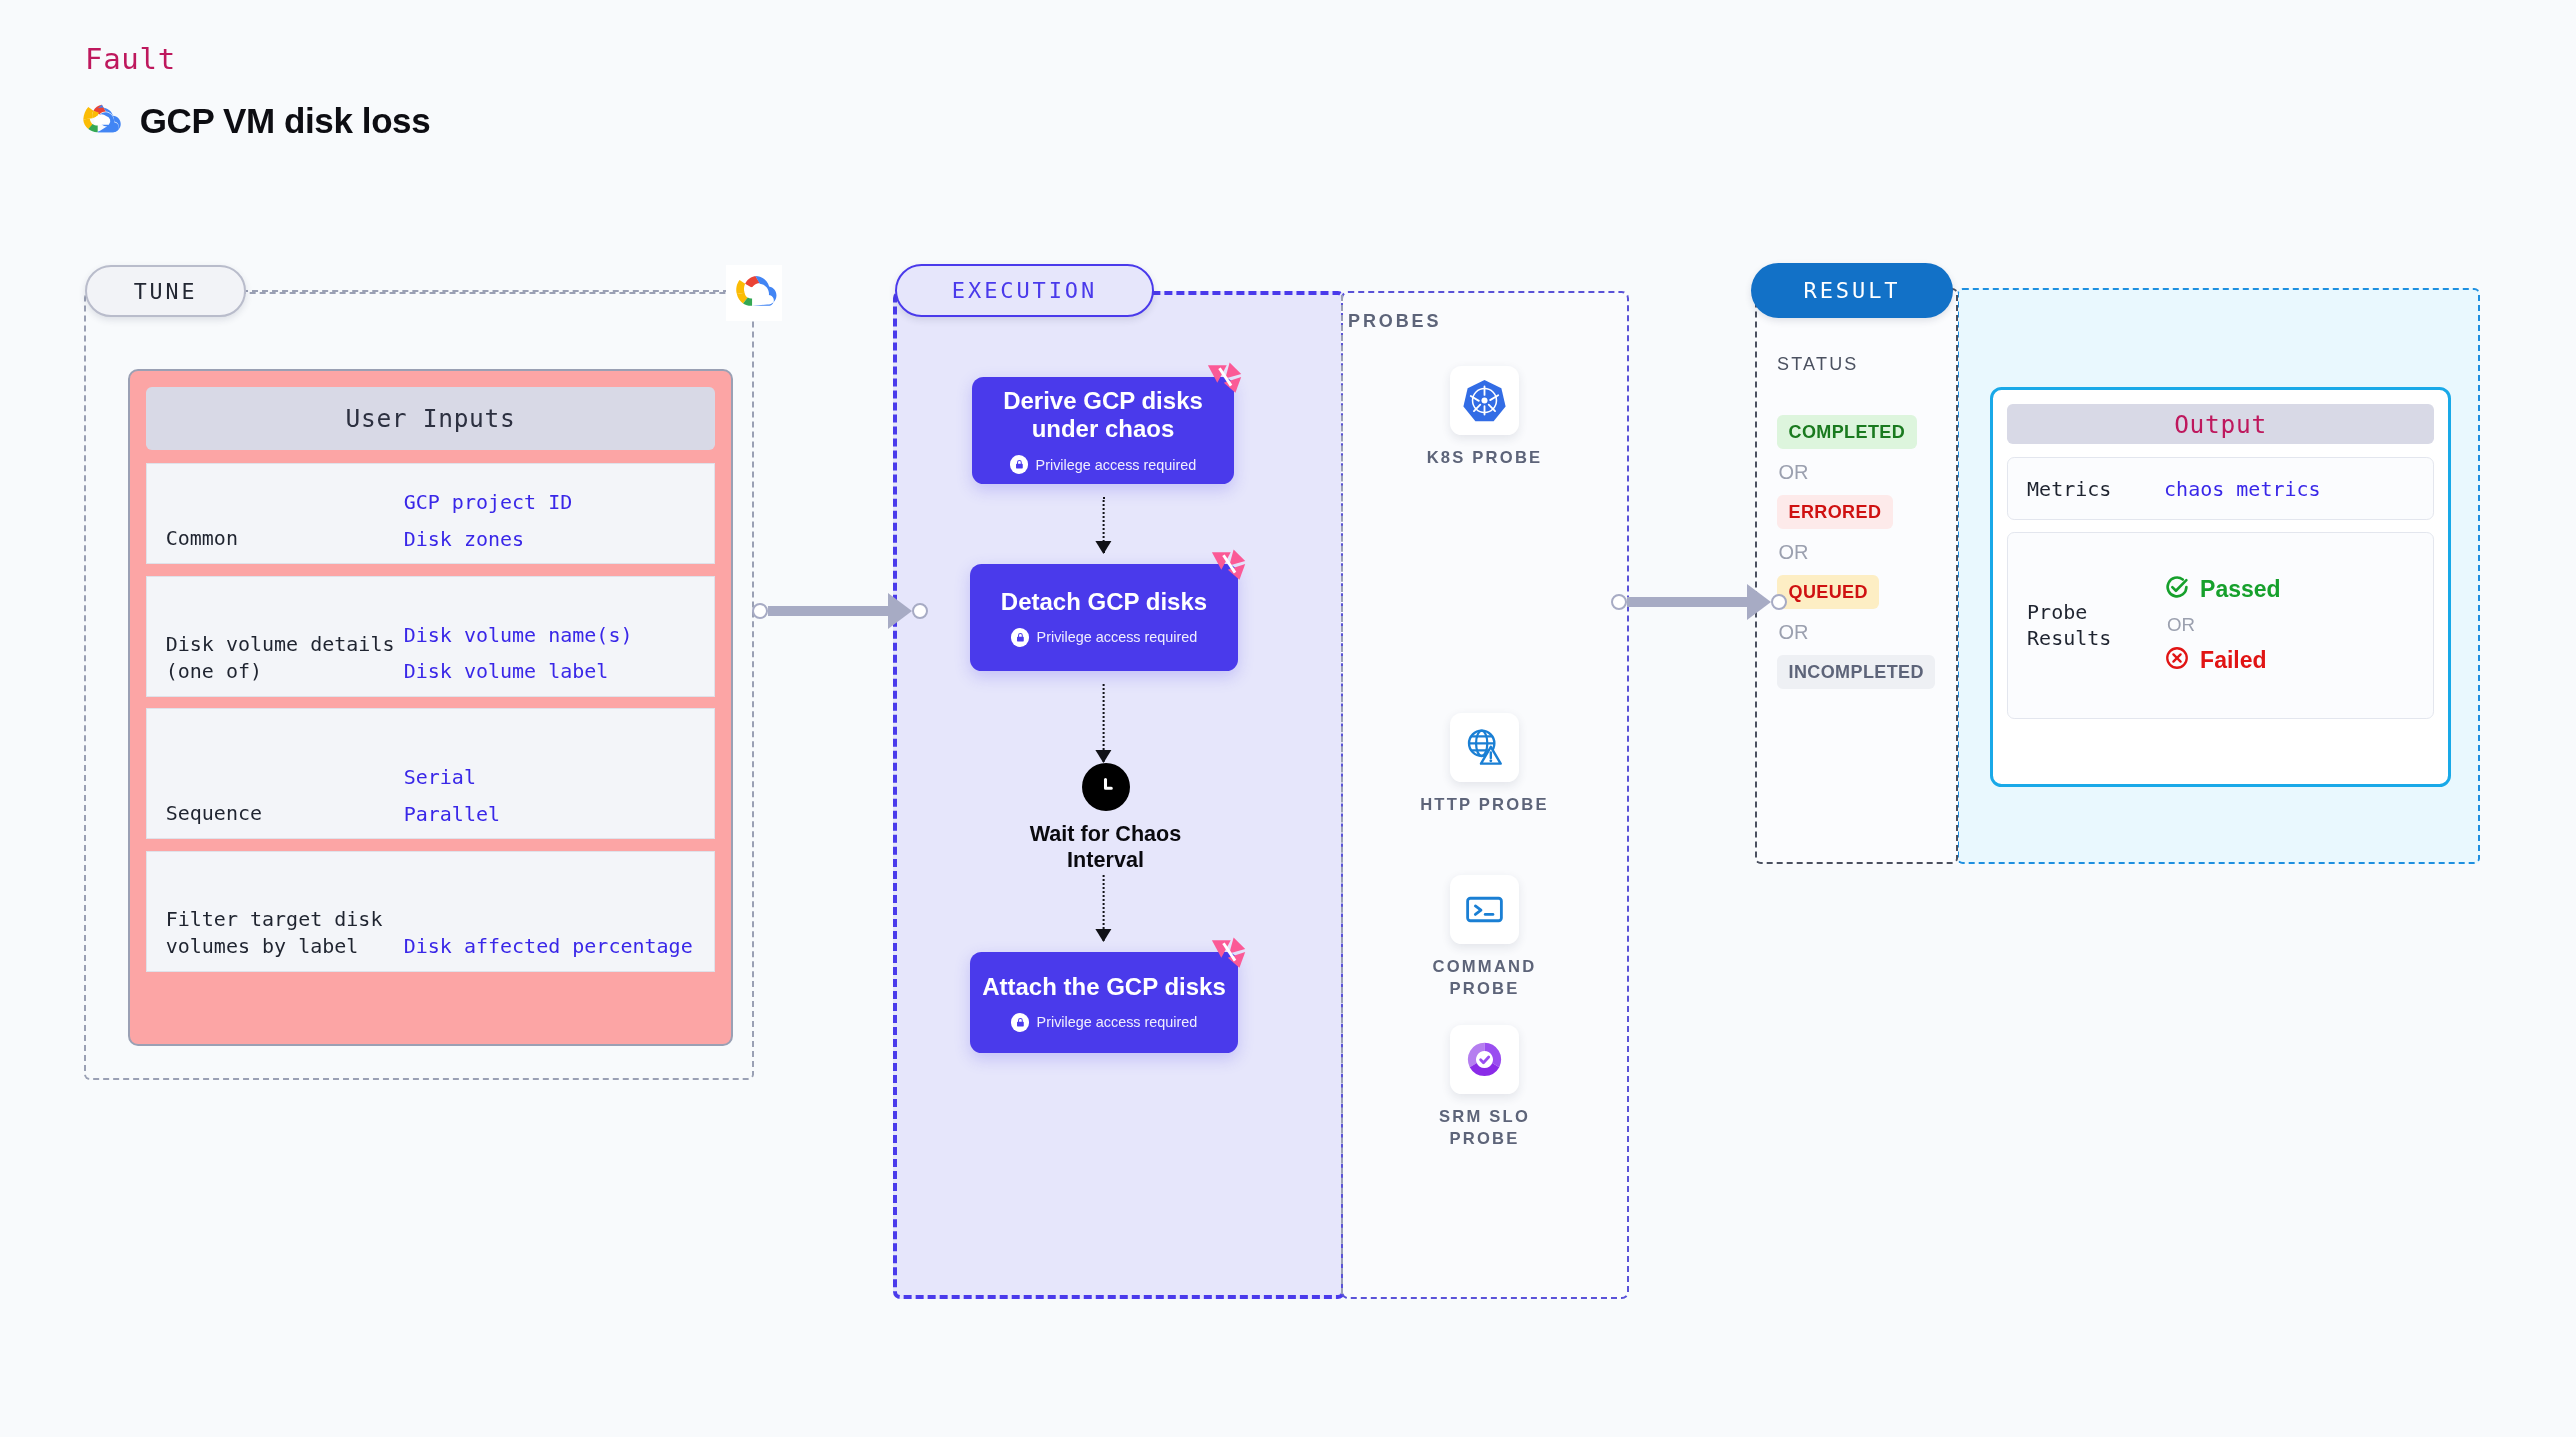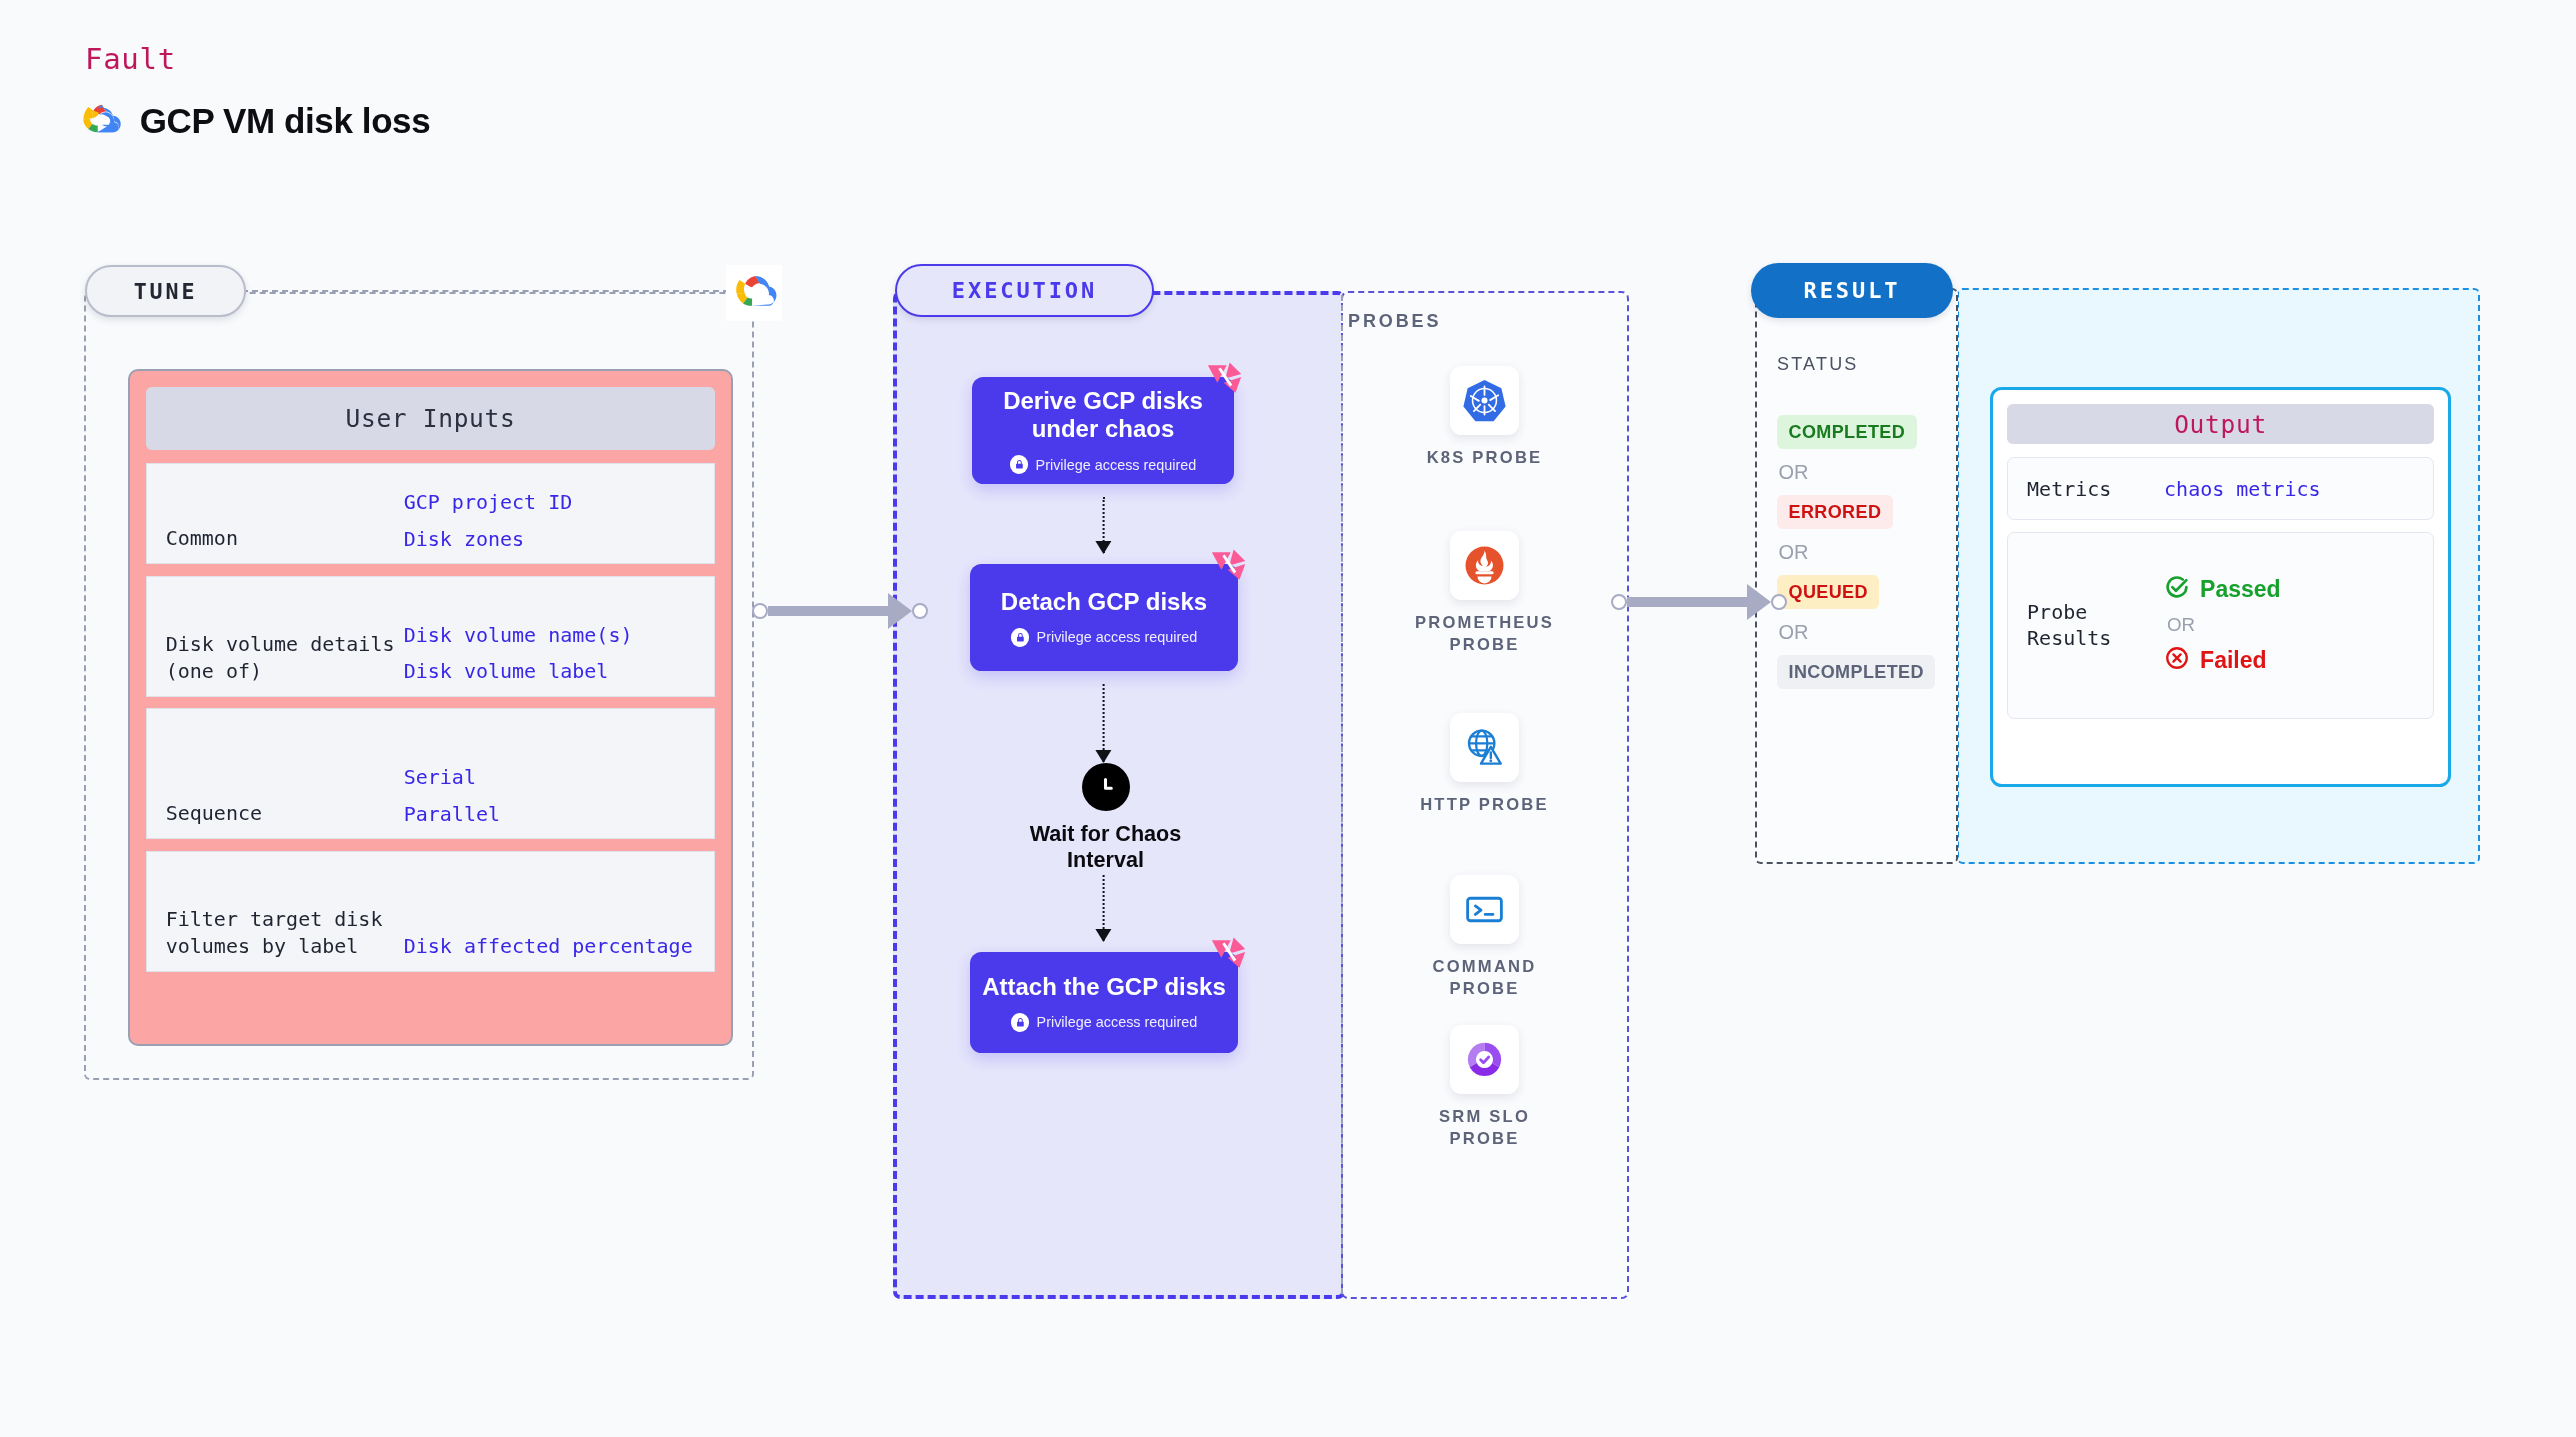--- a/index.html
+++ b/index.html
@@ -26,21 +26,21 @@
     font-family: "Liberation Sans", sans-serif;
     font-size: 35px; font-weight: bold; color: #0d0d12; letter-spacing: -0.4px;
   }
 
   
   .pill {
     position: absolute; z-index: 6;
     display: flex; align-items: center; justify-content: center;
     border-radius: 719px;
     font-family: "DejaVu Sans Mono", monospace;
-    font-weight: bold; letter-spacing: 2.9px;
+    font-weight: normal; letter-spacing: 2.9px;
     box-shadow: 0 2.9px 7.2px rgba(40,45,80,.13);
   }
   .pill-tune {
     left: 85px; top: 265px; width: 161px; height: 52px;
     background: #f2f3f7; border: 2.2px solid #b9bccb;
     color: #232733; font-size: 21.6px;
   }
   .pill-exec {
     left: 895px; top: 264px; width: 259px; height: 53px;
     background: #e6e6fb; border: 2.9px solid #4a3aeb;
@@ -443,31 +443,20 @@
         <circle cx="32" cy="32" r="4.3" fill="#ffffff"></circle>
         <g stroke="#ffffff" stroke-width="2.6" stroke-linecap="round">
           <path d="M32 12v12M32 40v12M12.5 25.5l11.5 7M40 31.5l11.5-7M17 47l9-9M38 38l9 9"></path>
         </g>
         <circle cx="32" cy="32" r="17" fill="none" stroke="#ffffff" stroke-width="2.2"></circle>
       </svg>
     </span>
     <span class="probe-label">K8S PROBE</span>
   </div>
 
-  <div class="probe probe-2">
-    <span class="probe-icon">
-      <svg width="45" height="45" viewBox="0 0 64 64">
-        <circle cx="32" cy="32" r="27" fill="#e6522c"></circle>
-        <path d="M32 11c4 6 1 9 4 14 2 3.6 1 7-2 9 4.5-.5 8-4 7-9 5 5 3.5 12-2 15h-14c-6-3-7-11-2-16-1 5 2.5 8 7 8.5-4-3-5-8-2-12 3-4.5 4-6 4-9.5z" fill="#ffffff"></path>
-        <rect x="19" y="40" width="26" height="4.6" rx="2.3" fill="#ffffff"></rect>
-        <path d="M22 47.5h20a10 10 0 01-20 0z" fill="#ffffff"></path>
-      </svg>
-    </span>
-    <span class="probe-label">PROMETHEUS PROBE</span>
-  </div>
 
   <div class="probe probe-3">
     <span class="probe-icon">
       <svg width="45" height="45" viewBox="0 0 64 64">
         <circle cx="28" cy="26" r="18" fill="none" stroke="#1a7fd4" stroke-width="3.4"></circle>
         <ellipse cx="28" cy="26" rx="8" ry="18" fill="none" stroke="#1a7fd4" stroke-width="3.2"></ellipse>
         <path d="M10 26h36M13 16h30M13 36h30" stroke="#1a7fd4" stroke-width="3.2" fill="none"></path>
         <path d="M41 31l14 24H27z" fill="#ffffff" stroke="#1a7fd4" stroke-width="3.4" stroke-linejoin="round"></path>
         <path d="M41 39v8" stroke="#1a7fd4" stroke-width="3.4" stroke-linecap="round"></path>
         <circle cx="41" cy="51" r="2" fill="#1a7fd4"></circle>

